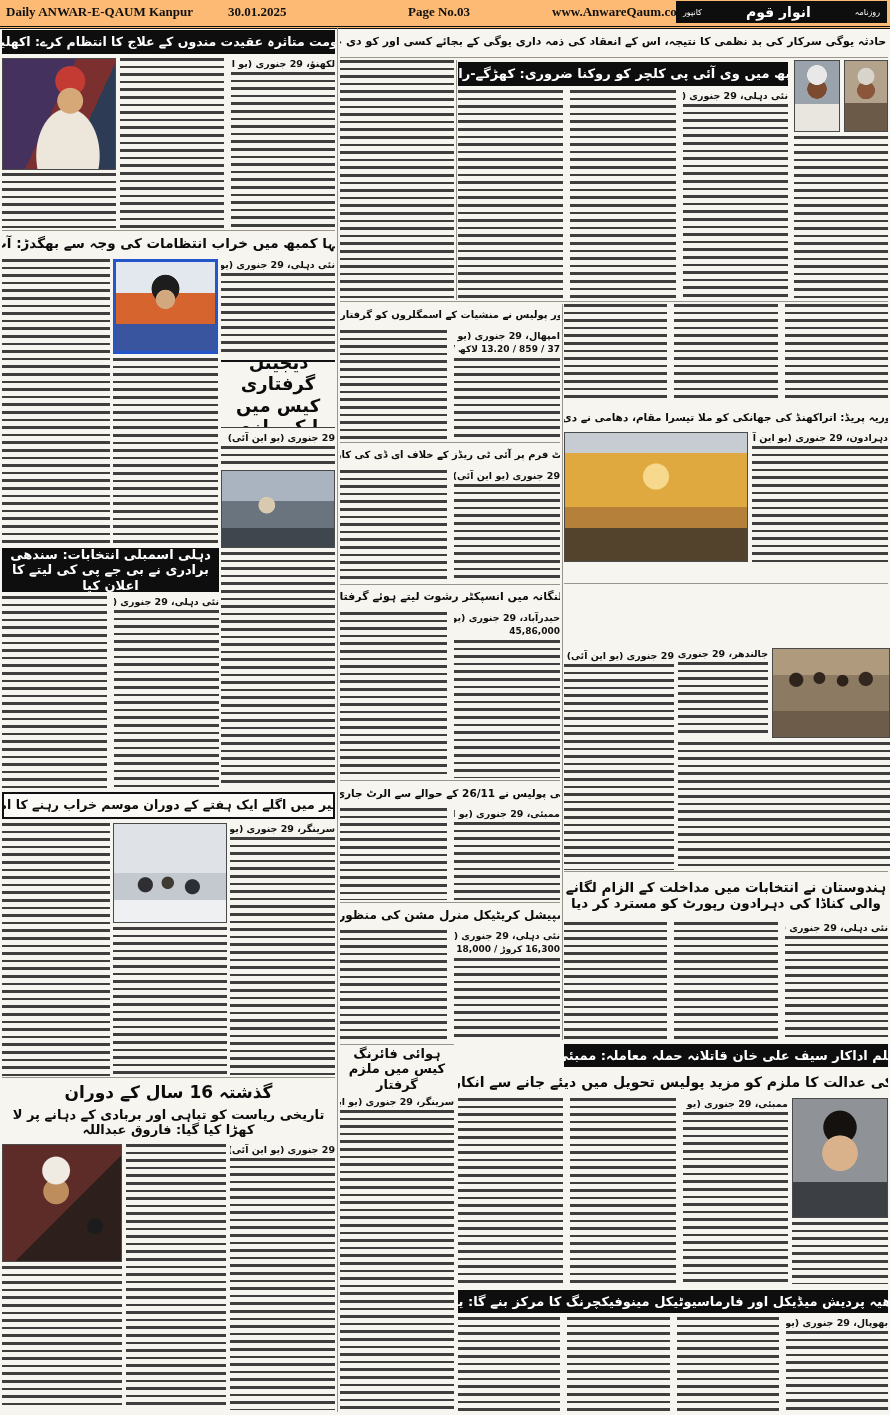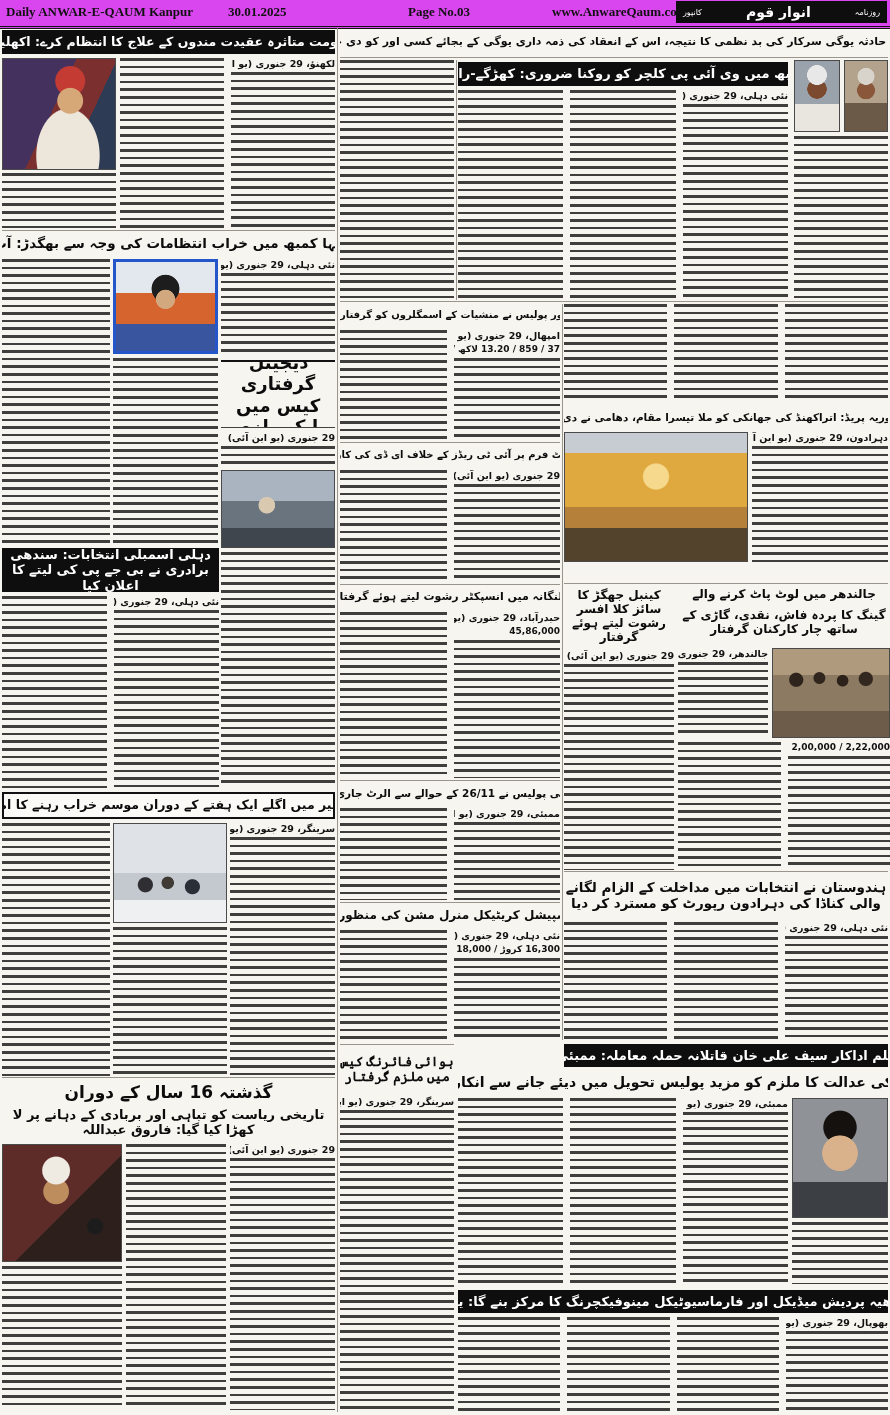--- a/index.html
+++ b/index.html
@@ -34,21 +34,21 @@
       to bottom,
       rgba(22,22,22,.82) 0px, rgba(22,22,22,.82) 2.6px,
       rgba(0,0,0,0) 2.6px, rgba(0,0,0,0) 7.6px);
   }
   .photo{border:1px solid #4a4a4a;}
   .vrule{position:absolute;width:1px;background:#9a958c;}
   .hrule{position:absolute;height:1px;background:#9a958c;}
   
   #header{
     position:absolute;left:0;top:0;width:890px;height:26px;
-    border-bottom:3px double #111;background:#d946ef;
+    border-bottom:3px double #111;background:#fdba74;
   }
   .hdr-en{font-family:"Liberation Serif",serif;font-weight:bold;font-size:13px;}
   #masthead{
     position:absolute;left:676px;top:1px;width:211px;height:22px;
     background:#0e0e0e;color:#fff;display:flex;direction:rtl;
     align-items:center;justify-content:space-between;padding:0 7px;box-sizing:border-box;
   }
   #masthead .small{font-size:8px;}
   #masthead .big{font-size:14px;font-weight:bold;}
 </style>
@@ -201,68 +201,59 @@
     <div class="col">
       <div class="dateline" dir="rtl" lang="ur">نئی دہلی، 29 جنوری (یو این آئی)</div>
       <div class="figures" dir="rtl" lang="ur">16,300 کروڑ / 18,000 کروڑ</div>
       <div class="fill"></div>
     </div>
     <div class="col">
         <div class="fill"></div>
       </div>
   </div>
 
-  <div class="abs hl" style="left:340px;top:1046px;width:114px;height:46px;font-size:13px;font-family:Liberation Serif, serif;" dir="rtl" lang="ur">ہوائی فائرنگ کیس میں ملزم گرفتار</div>
+  <div class="abs hl" style="left:340px;top:1046px;width:114px;height:46px;font-size:13px;" dir="rtl" lang="ur">ہوائی فائرنگ کیس میں ملزم گرفتار</div>
   <div class="abs cols" style="left:340px;top:1096px;width:114px;height:314px;">
     <div class="col">
       <div class="dateline" dir="rtl" lang="ur">سرینگر، 29 جنوری (یو این آئی)</div>
       <div class="fill"></div>
     </div>
   </div>
 
   <div class="abs hl nowrap" style="left:564px;top:406px;width:324px;height:22px;font-size:10.5px;letter-spacing:-0.2px;" dir="rtl" lang="ur">یوم جمہوریہ پریڈ: اتراکھنڈ کی جھانکی کو ملا تیسرا مقام، دھامی نے دی مبارکباد</div>
   <div class="abs photo" style="left:564px;top:432px;width:184px;height:130px;background:
        radial-gradient(circle at 50% 34%, #f6d98c 0 10%, rgba(0,0,0,0) 11%),
        linear-gradient(180deg,#c7ccd2 0 16%,#e0a93f 16% 58%,#b5803a 58% 74%,#54432c 74%);"></div>
   <div class="abs cols" style="left:752px;top:432px;width:136px;height:130px;">
     <div class="col">
       <div class="dateline" dir="rtl" lang="ur">دہرادون، 29 جنوری (یو این آئی)</div>
       <div class="fill"></div>
     </div>
   </div>
 
-  <div class="abs hl" style="left:564px;top:586px;width:110px;height:60px;font-size:12px;" dir="rtl" lang="ur">کینبل جھگڑ کا سائز کلا افسر رشوت لیتے ہوئے گرفتار</div>
   <div class="abs cols" style="left:564px;top:650px;width:110px;height:220px;">
     <div class="col">
       <div class="dateline" dir="rtl" lang="ur">29 جنوری (یو این آئی)</div>
       <div class="fill"></div>
     </div>
   </div>
 
-  <div class="abs" style="left:678px;top:586px;width:212px;height:58px;">
-    <div class="hl nowrap" style="height:16px;font-size:12px;" dir="rtl" lang="ur">جالندھر میں لوٹ پاٹ کرنے والے</div>
-    <div class="hl" style="height:40px;font-size:12px;" dir="rtl" lang="ur">گینگ کا پردہ فاش، نقدی، گاڑی کے ساتھ چار کارکنان گرفتار</div>
-  </div>
   <div class="abs cols" style="left:678px;top:648px;width:90px;height:90px;">
     <div class="col">
       <div class="dateline" dir="rtl" lang="ur">جالندھر، 29 جنوری (یو این آئی)</div>
       <div class="fill"></div>
     </div>
   </div>
   <div class="abs photo" style="left:772px;top:648px;width:118px;height:90px;background:
        radial-gradient(circle at 20% 35%, #2e241c 0 6%, rgba(0,0,0,0) 7%),
        radial-gradient(circle at 40% 33%, #31261e 0 6%, rgba(0,0,0,0) 7%),
        radial-gradient(circle at 60% 36%, #2c221a 0 6%, rgba(0,0,0,0) 7%),
        radial-gradient(circle at 80% 34%, #332820 0 6%, rgba(0,0,0,0) 7%),
        linear-gradient(180deg,#b09a7e 0 30%,#8d7a62 30% 70%,#6d5c49 70%);"></div>
   <div class="abs cols" style="left:678px;top:742px;width:212px;height:128px;">
-    <div class="col">
-      <div class="figures" dir="rtl" lang="ur">2,22,000 / 2,00,000</div>
-      <div class="fill"></div>
-    </div>
     <div class="col">
         <div class="fill"></div>
       </div>
   </div>
 
   <div class="abs hl" style="left:564px;top:874px;width:324px;height:44px;font-size:13.5px;" dir="rtl" lang="ur">ہندوستان نے انتخابات میں مداخلت کے الزام لگانے والی کناڈا کی دہرادون رپورٹ کو مسترد کر دیا</div>
   <div class="abs cols" style="left:564px;top:922px;width:324px;height:118px;">
     <div class="col">
       <div class="dateline" dir="rtl" lang="ur">نئی دہلی، 29 جنوری (یو این آئی)</div>
       <div class="fill"></div>

